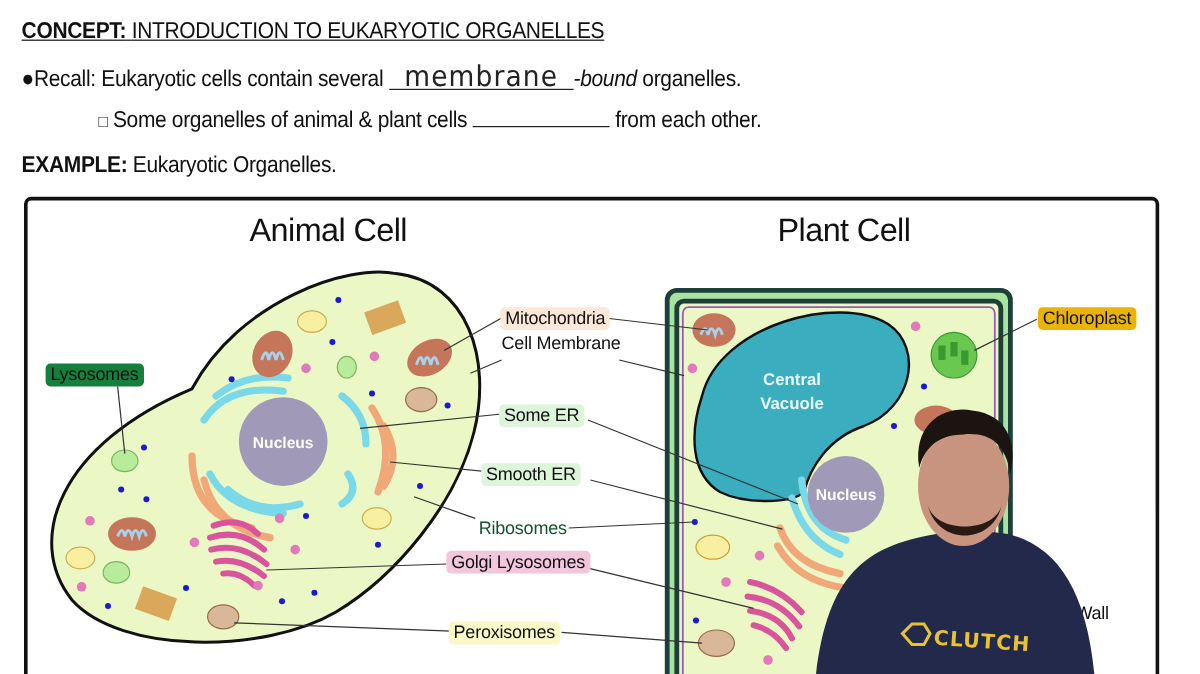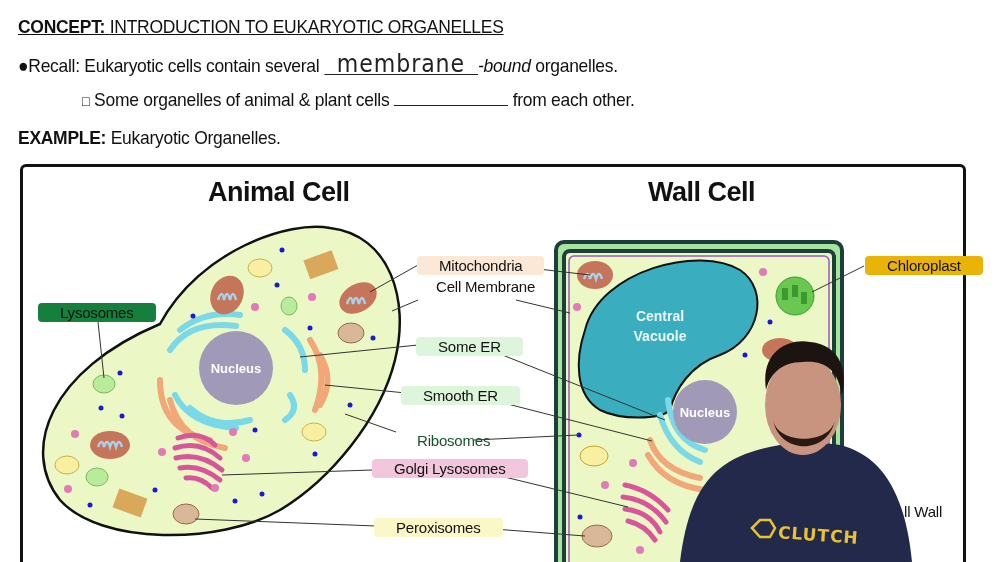--- a/index.html
+++ b/index.html
@@ -6,22 +6,22 @@
   body{width:1000px;height:562px;position:relative;overflow:hidden;font-family:"Liberation Sans",sans-serif;color:#111;}
   .hdr{position:absolute;left:18px;font-size:19px;letter-spacing:-0.3px;transform:scaleX(0.92);transform-origin:left center;white-space:nowrap;}
   .concept{top:16px;text-decoration:underline;}
   .concept b{font-weight:bold;}
   .recall{top:54px;}
   .hand{font-family:"DejaVu Sans",sans-serif;font-size:24px;color:#222;display:inline-block;position:relative;padding:0 14px;border-bottom:1.5px solid #222;line-height:20px;letter-spacing:1px;}
   .sub{top:89px;left:82px;}
   .blank{display:inline-block;width:124px;border-bottom:1.5px solid #222;height:16px;vertical-align:baseline;}
   .example{top:127px;}
   .frame{position:absolute;left:20px;top:164px;width:946px;height:420px;border:3.5px solid #111;border-radius:6px;box-sizing:border-box;}
-  .title{position:absolute;font-weight:bold;font-size:27px;letter-spacing:-0.5px;}
-  .lbl{position:absolute;font-size:15px;padding:1px 22px;border-radius:4px;white-space:nowrap;letter-spacing:-0.2px;}
+  .title{position:absolute;font-weight:normal;font-size:27px;letter-spacing:-0.5px;}
+  .lbl{position:absolute;font-size:15px;padding:1px 4px;border-radius:4px;white-space:nowrap;letter-spacing:-0.2px;}
   svg{position:absolute;left:0;top:0;}
   .person{position:absolute;}
 </style>
 </head>
 <body>
 
 <div class="hdr concept"><b>CONCEPT:</b> <span>INTRODUCTION TO EUKARYOTIC ORGANELLES</span></div>
 
 <div class="hdr recall">
   <span>●Recall: Eukaryotic cells contain several</span>
@@ -183,21 +183,21 @@
     <line x1="474" y1="440" x2="578" y2="435"></line>
     <line x1="372" y1="470" x2="222" y2="475"></line>
     <line x1="484" y1="472" x2="628" y2="507"></line>
     <line x1="376" y1="526" x2="195" y2="519"></line>
     <line x1="468" y1="527" x2="585" y2="536"></line>
     <line x1="864" y1="266" x2="812" y2="292"></line>
   </g>
 </svg>
 
 <div class="title" style="left:208px;top:177px">Animal Cell</div>
-<div class="title" style="left:648px;top:177px">Wall Cell</div>
+<div class="title" style="left:648px;top:177px">Plant Cell</div>
 
 <div class="lbl" style="left:38px;top:303px;background:#15803d">Lysosomes</div>
 <div class="lbl" style="left:417px;top:256px;background:#fbe8d6">Mitochondria</div>
 <div class="lbl" style="left:414px;top:277px">Cell Membrane</div>
 <div class="lbl" style="left:416px;top:337px;background:#ddf5da">Some ER</div>
 <div class="lbl" style="left:401px;top:386px;background:#ddf5da">Smooth ER</div>
 <div class="lbl" style="left:395px;top:431px;color:#14532d">Ribosomes</div>
 <div class="lbl" style="left:372px;top:459px;background:#f2c6dc">Golgi Lysosomes</div>
 <div class="lbl" style="left:374px;top:518px;background:#fbf8c8">Peroxisomes</div>
 <div class="lbl" style="left:865px;top:256px;background:#eab308">Chloroplast</div>

